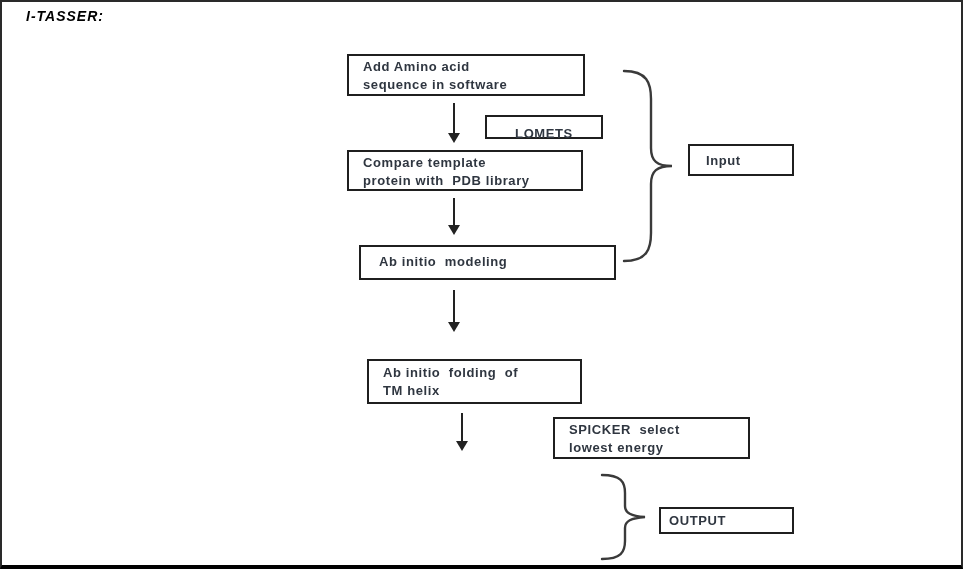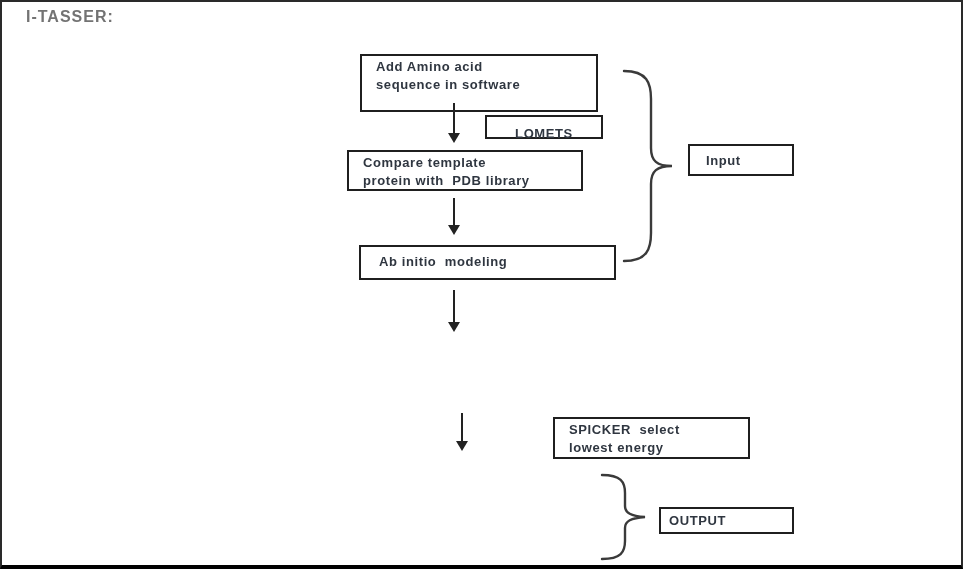--- a/index.html
+++ b/index.html
@@ -15,38 +15,39 @@
     box-sizing: border-box;
     background: #ffffff;
     border: 2px solid #2a2a2a;
     border-bottom: 4px solid #000000;
     overflow: hidden;
   }
   .title {
     position: absolute;
     left: 24px;
     top: 6px;
-    font-size: 16px;
+    font-size: 14px;
     font-weight: 700;
     letter-spacing: 1px;
-    color: #737373;
+    color: #000000;
+    font-style: italic;
   }
   .fbox {
     position: absolute;
     box-sizing: border-box;
     border: 2px solid #1f1f1f;
     background: #ffffff;
     color: #2f3640;
     font-size: 13px;
     font-weight: 600;
     letter-spacing: 0.6px;
     line-height: 18px;
     white-space: pre-wrap;
   }
-  .step1  { left: 358px; top: 52px;  width: 238px; height: 58px; padding: 2px 6px 4px 14px; }
+  .step1  { left: 345px; top: 52px;  width: 238px; height: 42px; padding: 2px 6px 4px 14px; }
   .lomets { left: 483px; top: 113px; width: 118px; height: 24px; text-align: center; padding-top: 8px; }
   .step2  { left: 345px; top: 148px; width: 236px; height: 41px; padding: 2px 6px 0 14px; }
   .step3  { left: 357px; top: 243px; width: 257px; height: 35px; padding: 6px 6px 0 18px; }
   .step4  { left: 365px; top: 357px; width: 215px; height: 45px; padding: 3px 6px 0 14px; }
   .spicker{ left: 523px; top: 415px; width: 197px; height: 42px; padding: 2px 6px 0 14px; margin-left: 28px; }
   .final  { left: 374px; top: 473px; width: 213px; height: 45px; padding: 4px 6px 0 14px; }
   .input  { left: 686px; top: 142px; width: 106px; height: 32px; padding: 6px 6px 0 16px; }
   .output { left: 657px; top: 505px; width: 135px; height: 27px; padding: 3px 6px 0 8px; }
 
   .arrow {
@@ -110,20 +111,22 @@
     <div class="head"></div>
   </div>
 
   <div class="fbox step3">Ab initio  modeling</div>
 
   <div class="arrow arrow3">
     <div class="shaft"></div>
     <div class="head"></div>
   </div>
 
+  <div class="fbox step4">Ab initio  folding  of
+TM helix</div>
 
   <div class="arrow arrow4">
     <div class="shaft"></div>
     <div class="head"></div>
   </div>
 
   <div class="fbox spicker">SPICKER  select
 lowest energy</div>
 
 

